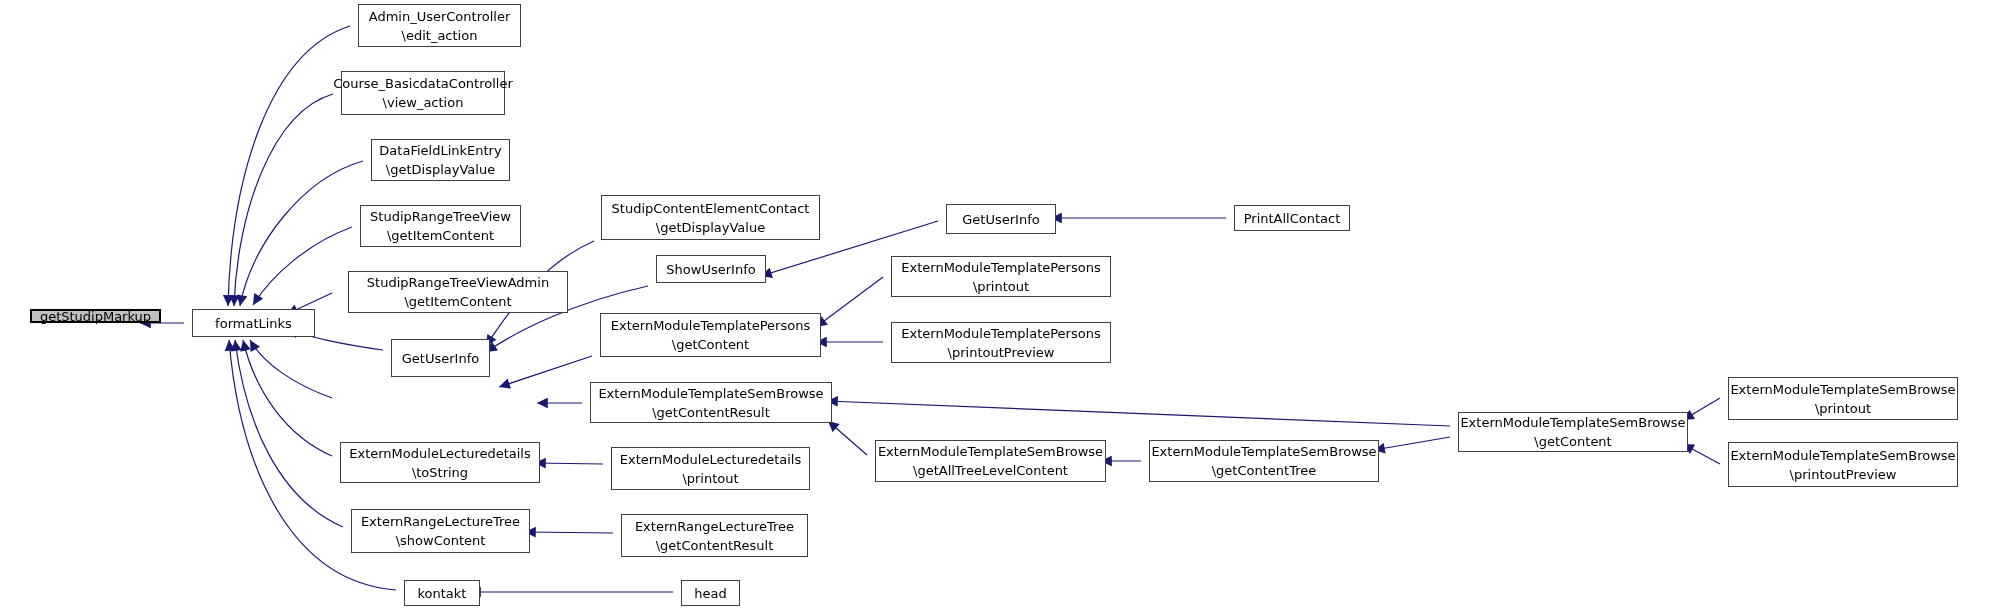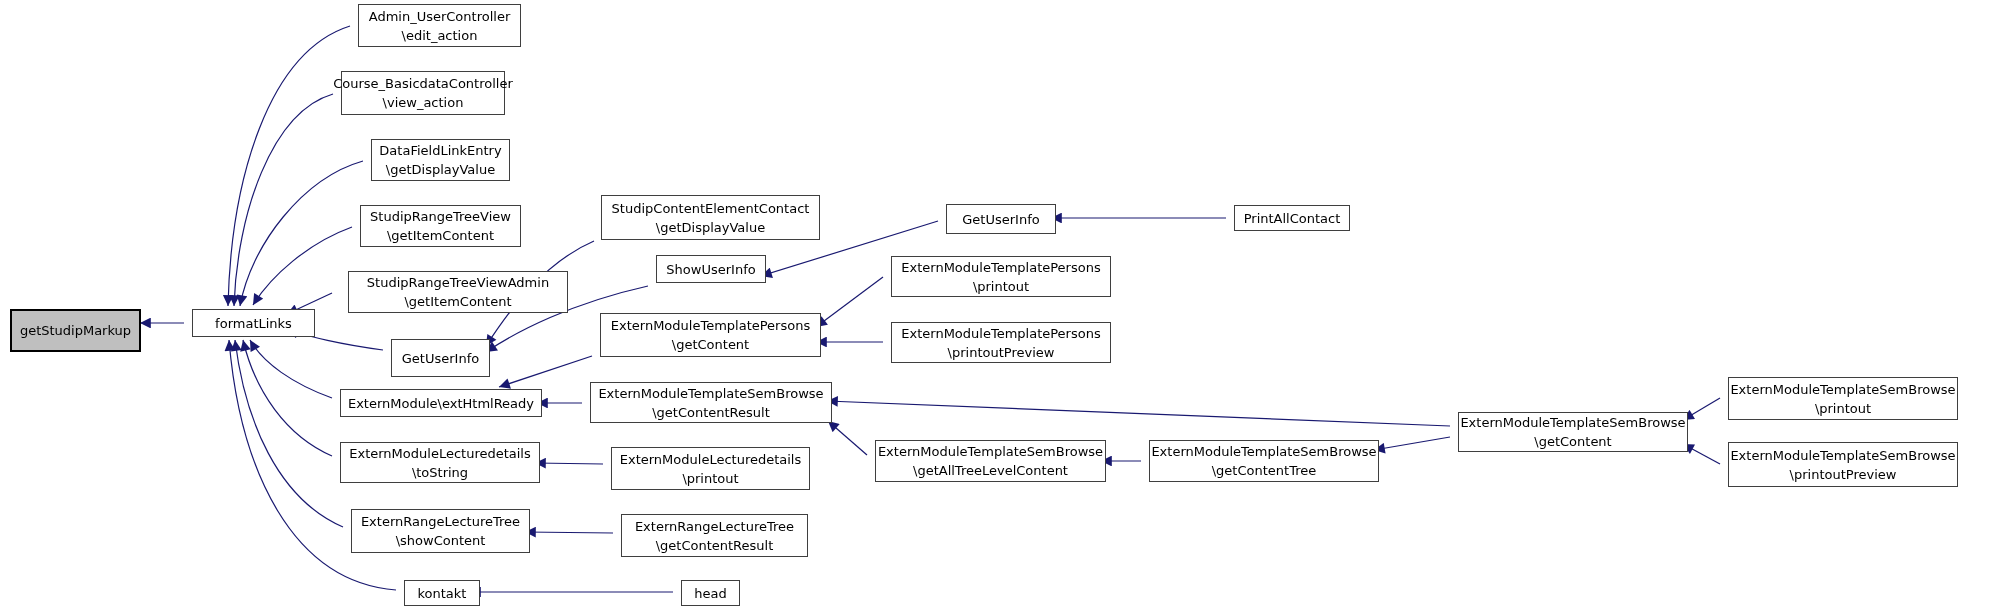--- a/index.html
+++ b/index.html
@@ -56,21 +56,21 @@
       <path d="M1141,461 L1101,461" marker-end="url(#arrow)"></path>
       <path d="M1450,437 L1374,450" marker-end="url(#arrow)"></path>
       <path d="M1720,398 L1683,420" marker-end="url(#arrow)"></path>
       <path d="M1720,464 L1683,444" marker-end="url(#arrow)"></path>
       <path d="M603,464 L535,463" marker-end="url(#arrow)"></path>
       <path d="M613,533 L525,532" marker-end="url(#arrow)"></path>
       <path d="M673,592 L470,592" marker-end="url(#arrow)"></path>
     </g>
   </svg>
 
-  <div class="node highlight" style="left:2px;top:309px;width:131px;height:43px">
+  <div class="node highlight" style="left:22px;top:309px;width:131px;height:14px">
     <span>getStudipMarkup</span>
   </div>
 
   <div class="node" style="left:184px;top:309px;width:123px;height:28px">
     <span>formatLinks</span>
   </div>
 
   <div class="node" style="left:350px;top:4px;width:163px;height:43px">
     <span>Admin_UserController</span>
     <span>\edit_action</span>
@@ -125,23 +125,20 @@
   <div class="node" style="left:592px;top:313px;width:221px;height:44px">
     <span>ExternModuleTemplatePersons</span>
     <span>\getContent</span>
   </div>
 
   <div class="node" style="left:883px;top:322px;width:220px;height:41px">
     <span>ExternModuleTemplatePersons</span>
     <span>\printoutPreview</span>
   </div>
 
-  <div class="node" style="left:332px;top:389px;width:202px;height:28px">
-    <span>ExternModule\extHtmlReady</span>
-  </div>
 
   <div class="node" style="left:582px;top:382px;width:242px;height:41px">
     <span>ExternModuleTemplateSemBrowse</span>
     <span>\getContentResult</span>
   </div>
 
   <div class="node" style="left:332px;top:442px;width:200px;height:41px">
     <span>ExternModuleLecturedetails</span>
     <span>\toString</span>
   </div>

